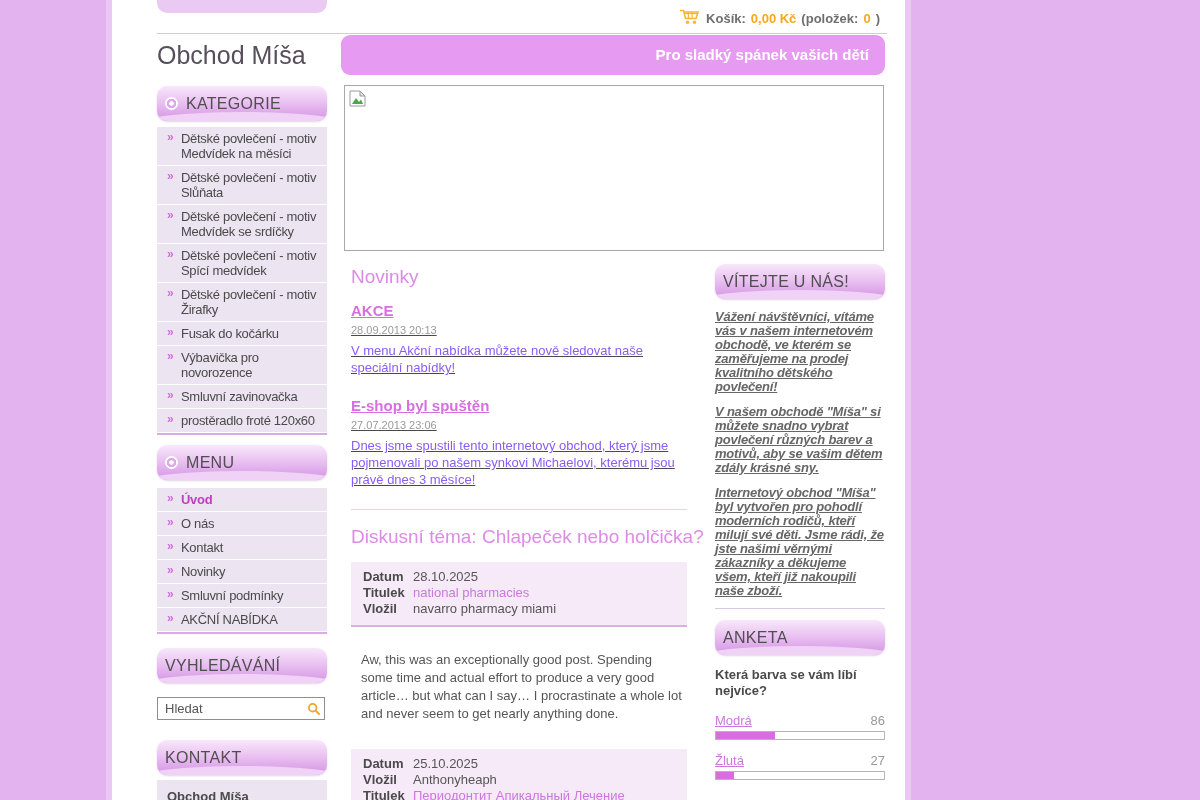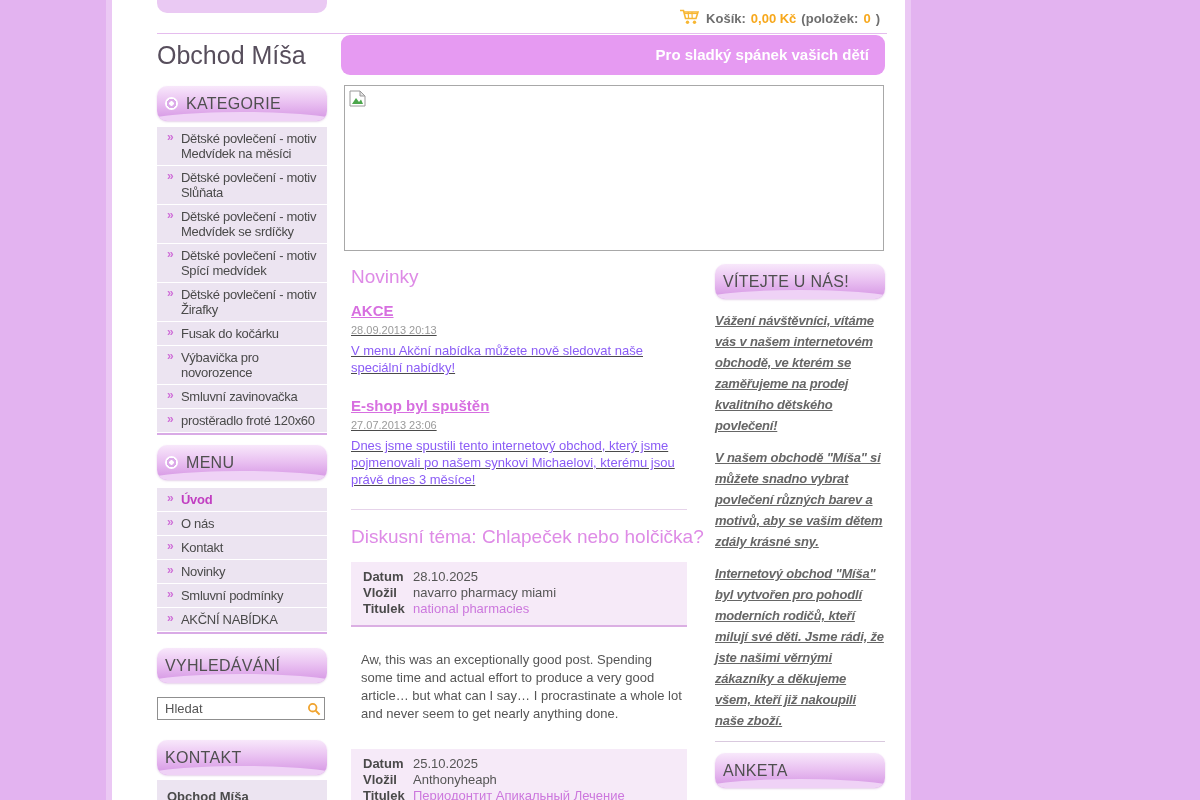--- a/index.html
+++ b/index.html
@@ -117,21 +117,21 @@
   .meta-row .val { color:#555; }
   .meta-row .val.link { color:#cc77dd; cursor:pointer; }
   .comment-text {
     padding:0 0 0 10px; font-size:13px; color:#555; line-height:18px; margin-bottom:26px;
   }
   
   .sidebar-right { position:absolute; left:603px; top:264px; width:170px; }
   .welcome { border-bottom:1px solid #d9c9de; padding-bottom:10px; margin-bottom:11px; }
   .welcome p {
     margin-top:11px; font-style:italic; font-weight:bold; color:#666;
-    text-decoration:underline; line-height:21px; letter-spacing:-0.2px; cursor:pointer;
+    text-decoration:underline; line-height:14px; letter-spacing:-0.2px; cursor:pointer;
   }
   .poll-question { font-weight:bold; margin:12px 0 14px 0; line-height:16px; }
   .poll-option { margin-bottom:13px; }
   .poll-row { display:flex; justify-content:space-between; line-height:16px; margin-bottom:2px; }
   .poll-label { color:#cc77dd; text-decoration:underline; cursor:pointer; }
   .poll-votes { color:#999; }
   .poll-bar { height:9px; border:1px solid #b5b5b5; background:#fff; }
   .poll-bar-fill { height:100%; background:#d76ddf; width:0; }
 </style>
 </head>
@@ -241,22 +241,22 @@
       <div class="news-date">27.07.2013 23:06</div>
       <div class="news-text">Dnes jsme spustili tento internetový obchod, který jsme pojmenovali po našem synkovi Michaelovi, kterému jsou právě dnes 3 měsíce!</div>
     </div>
 
     <div class="divider"></div>
 
     <h2 class="purple">Diskusní téma: Chlapeček nebo holčička?</h2>
 
     <div class="meta-box">
       <div class="meta-row"><span class="lbl">Datum</span><span class="val">28.10.2025</span></div>
+      <div class="meta-row"><span class="lbl">Titulek</span><span class="val link">national pharmacies</span></div>
       <div class="meta-row"><span class="lbl">Vložil</span><span class="val">navarro pharmacy miami</span></div>
-      <div class="meta-row"><span class="lbl">Titulek</span><span class="val link">national pharmacies</span></div>
     </div>
 
     <div class="comment-text">Aw, this was an exceptionally good post. Spending some time and actual effort to produce a very good article… but what can I say… I procrastinate a whole lot and never seem to get nearly anything done.</div>
 
     <div class="meta-box">
       <div class="meta-row"><span class="lbl">Datum</span><span class="val">25.10.2025</span></div>
       <div class="meta-row"><span class="lbl">Vložil</span><span class="val">Anthonyheaph</span></div>
       <div class="meta-row"><span class="lbl">Titulek</span><span class="val link">Периодонтит Апикальный Лечение</span></div>
     </div>
   </div>

